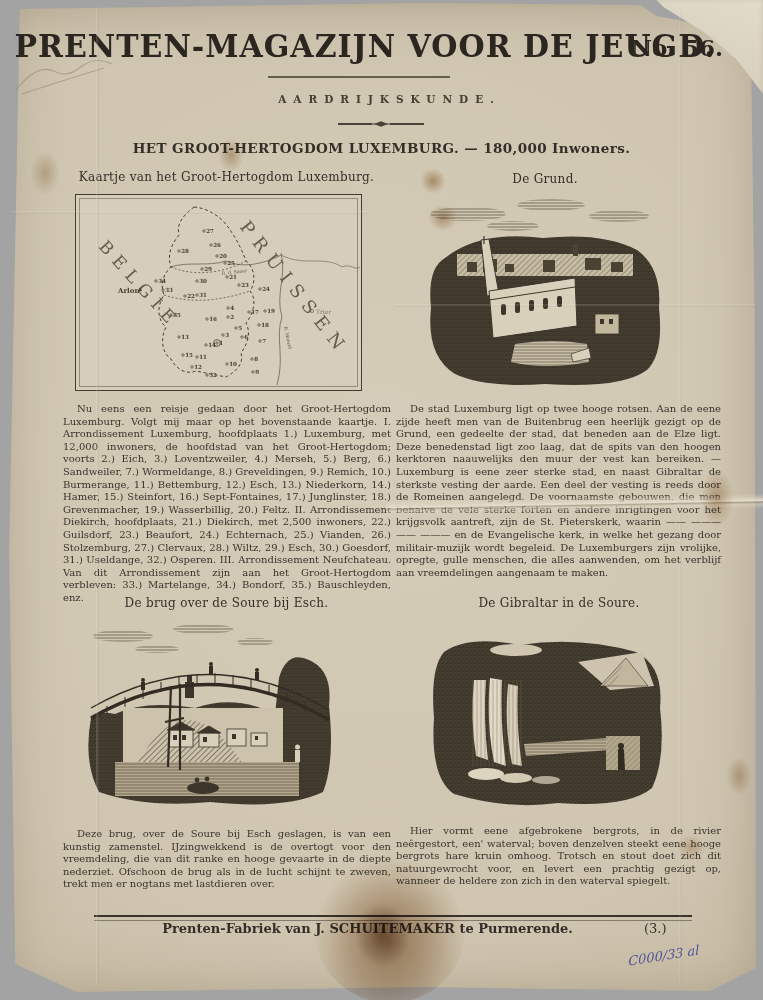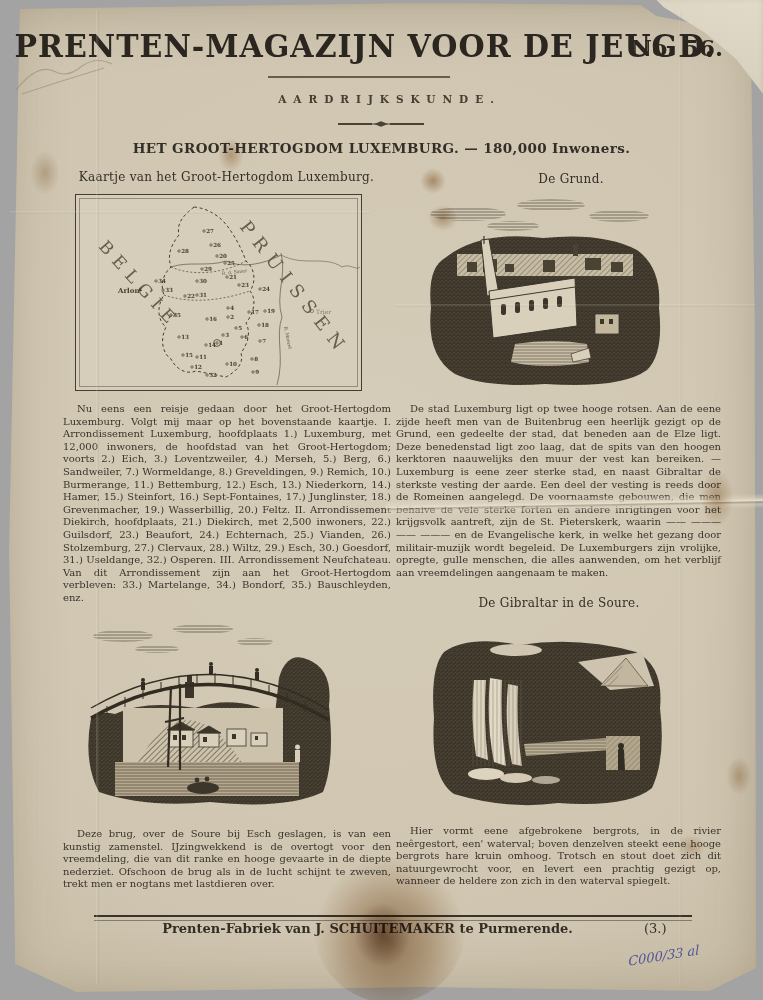--- a/index.html
+++ b/index.html
@@ -80,21 +80,21 @@
   <div class="rubric">AARDRIJKSKUNDE.</div>
   <svg class="ornament" viewBox="0 0 90 12">
     <line x1="2" y1="6" x2="88" y2="6" stroke="#4a4335" stroke-width="1"></line>
     <path d="M38,6 L45,3.2 L52,6 L45,8.8 Z" fill="#4a4335"></path>
     <line x1="2" y1="6" x2="36" y2="6" stroke="#4a4335" stroke-width="2"></line>
     <line x1="54" y1="6" x2="88" y2="6" stroke="#4a4335" stroke-width="2"></line>
   </svg>
   <div class="main-heading">HET GROOT-HERTOGDOM LUXEMBURG. — 180,000 Inwoners.</div>
 
   <div class="caption" style="left:63px;top:170px;width:327px;">Kaartje van het Groot-Hertogdom Luxemburg.</div>
-  <div class="caption" style="left:410px;top:172px;width:322px;">De Grund.</div>
+  <div class="caption" style="left:384px;top:172px;width:322px;">De Grund.</div>
 
   <svg id="map-frame" class="illus-frame" style="left:75px;top:194px;" width="285" height="195" viewBox="0 0 285 195">
 
     <text x="0" y="0" transform="translate(22,52) rotate(48)" font-size="17" letter-spacing="7" fill="#5a5240" opacity="0.9">BELGIE</text>
     <text x="0" y="0" transform="translate(163,32) rotate(52)" font-size="18" letter-spacing="8" fill="#5a5240" opacity="0.9">PRUISSEN</text>
 
     <g stroke="#6d6450" fill="none" stroke-width="0.8">
       <path d="M205,58 C211,80 199,100 206,122 C199,142 209,162 201,190"></path>
       <path d="M150,66 C165,73 186,70 205,60"></path>
       <path d="M95,72 C112,66 132,72 150,66"></path>
@@ -247,20 +247,21 @@
   </svg>
 
   <div class="bodytext" style="left:63px;top:403px;width:328px;">
     <p>Nu eens een reisje gedaan door het Groot-Hertogdom Luxemburg. Volgt mij maar op het bovenstaande kaartje. I. Arrondissement Luxemburg, hoofdplaats 1.) Luxemburg, met 12,000 inwoners, de hoofdstad van het Groot-Hertogdom; voorts 2.) Eich, 3.) Loventzweiler, 4.) Merseh, 5.) Berg, 6.) Sandweiler, 7.) Wormeldange, 8.) Greveldingen, 9.) Remich, 10.) Burmerange, 11.) Bettemburg, 12.) Esch, 13.) Niederkorn, 14.) Hamer, 15.) Steinfort, 16.) Sept-Fontaines, 17.) Junglinster, 18.) Grevenmacher, 19.) Wasserbillig, 20.) Feltz. II. Arrondissement Diekirch, hoofdplaats, 21.) Diekirch, met 2,500 inwoners, 22.) Guilsdorf, 23.) Beaufort, 24.) Echternach, 25.) Vianden, 26.) Stolzemburg, 27.) Clervaux, 28.) Wiltz, 29.) Esch, 30.) Goesdorf, 31.) Useldange, 32.) Osperen. III. Arrondissement Neufchateau. Van dit Arrondissement zijn aan het Groot-Hertogdom verbleven: 33.) Martelange, 34.) Bondorf, 35.) Bauschleyden, enz.</p>
   </div>
   <div class="bodytext" style="left:396px;top:403px;width:325px;">
     <p>De stad Luxemburg ligt op twee hooge rotsen. Aan de eene zijde heeft men van de Buitenbrug een heerlijk gezigt op de Grund, een gedeelte der stad, dat beneden aan de Elze ligt. Deze benedenstad ligt zoo laag, dat de spits van den hoogen kerktoren naauwelijks den muur der vest kan bereiken. — Luxemburg is eene zeer sterke stad, en naast Gibraltar de sterkste vesting der aarde. Een deel der vesting is reeds door de Romeinen aangelegd. De voornaamste gebouwen, die men behalve de vele sterke forten en andere inrigtingen voor het krijgsvolk aantreft, zijn de St. Pieterskerk, waarin —— ——— —— ——— en de Evangelische kerk, in welke het gezang door militair-muzijk wordt begeleid. De Luxemburgers zijn vrolijke, opregte, gulle menschen, die alles aanwenden, om het verblijf aan vreemdelingen aangenaam te maken.</p>
   </div>
   <div class="crease-damage"></div>
 
+  <div class="caption" style="left:63px;top:596px;width:327px;">De brug over de Soure bij Esch.</div>
   <div class="caption" style="left:398px;top:596px;width:322px;">De Gibraltar in de Soure.</div>
 
   <svg class="illus-frame" style="left:85px;top:622px;" width="250" height="192" viewBox="0 0 250 192">
     <g fill="url(#engHoriz)" opacity="0.85">
       <ellipse cx="38" cy="14" rx="30" ry="6"></ellipse>
         <ellipse cx="118" cy="7" rx="30" ry="5"></ellipse>
       <ellipse cx="72" cy="27" rx="22" ry="4"></ellipse>
         <ellipse cx="170" cy="20" rx="18" ry="4"></ellipse>
     </g>
     <path d="M6,96 Q-2,140 14,170 Q60,186 125,180 Q200,188 238,170 Q250,140 244,84 Q248,48 224,38 Q202,28 194,56 L190,92 Q150,72 110,86 Q60,78 30,92 Q12,88 6,96 Z" fill="url(#engDense)"></path>

